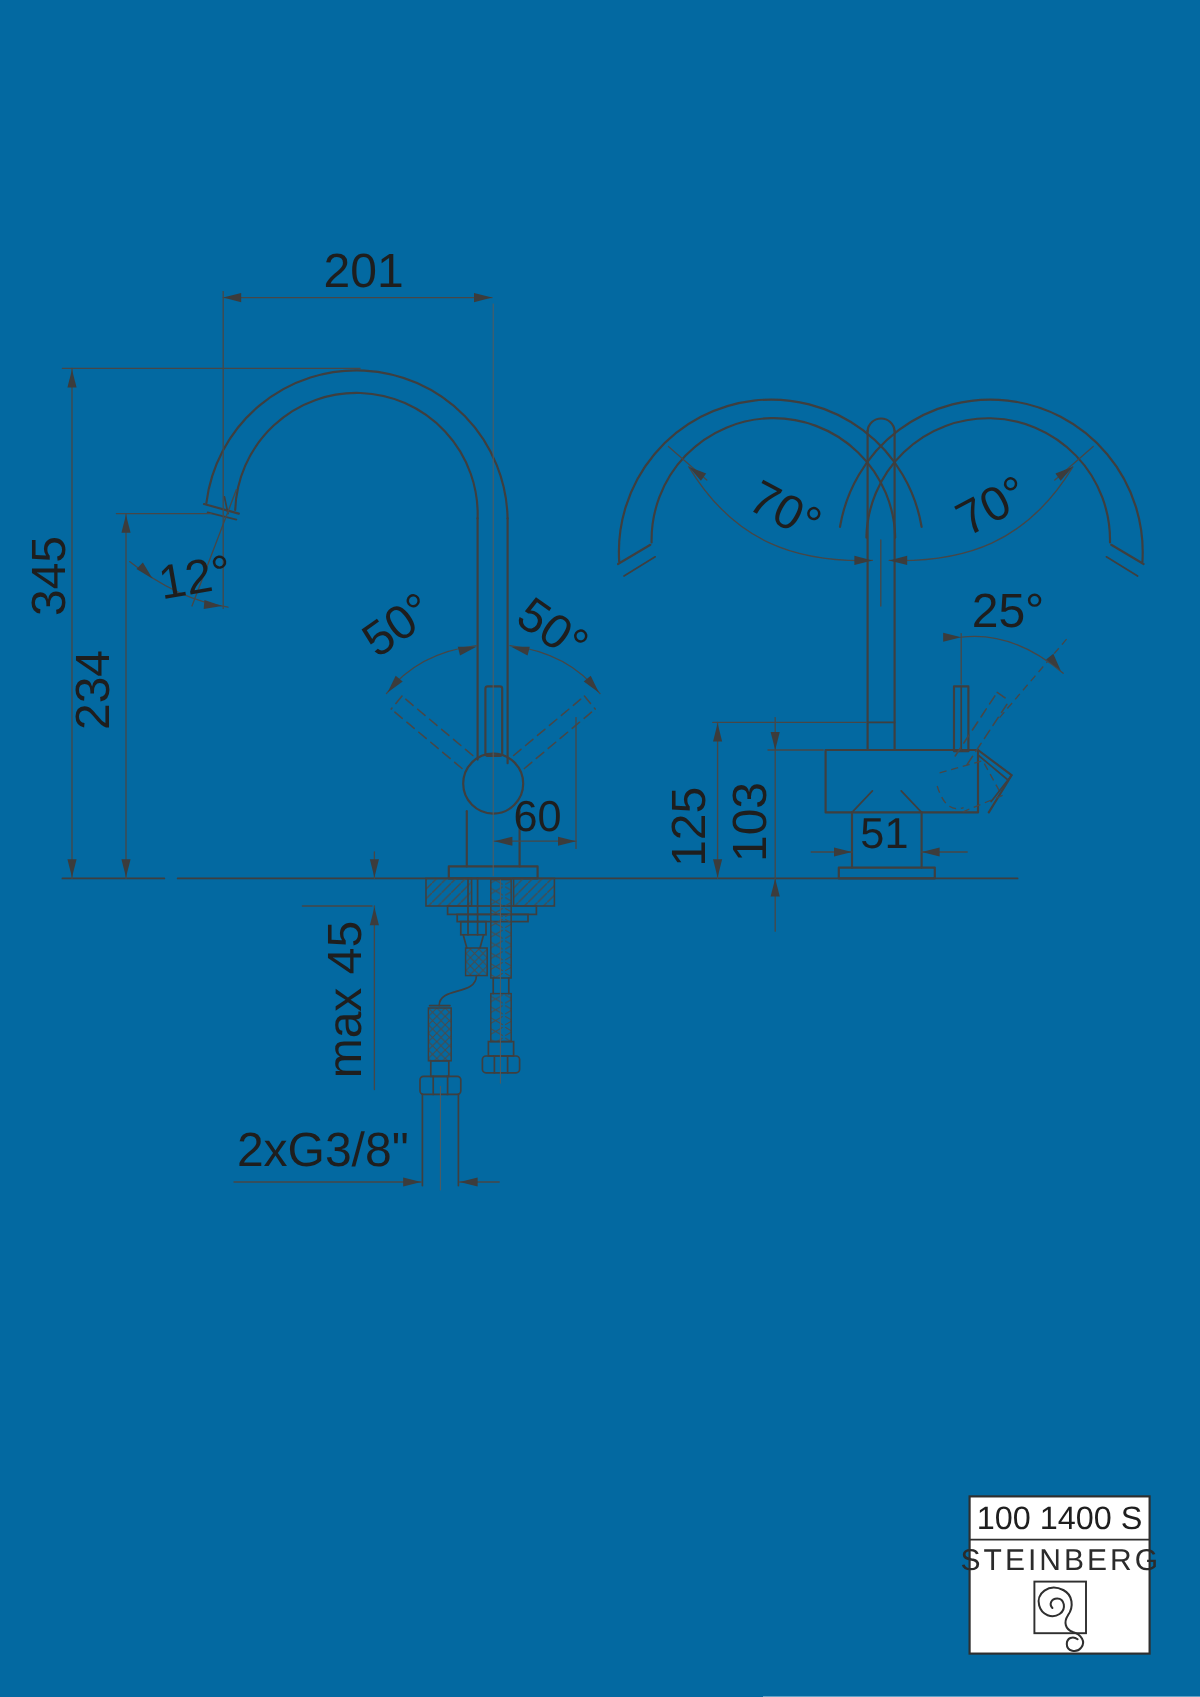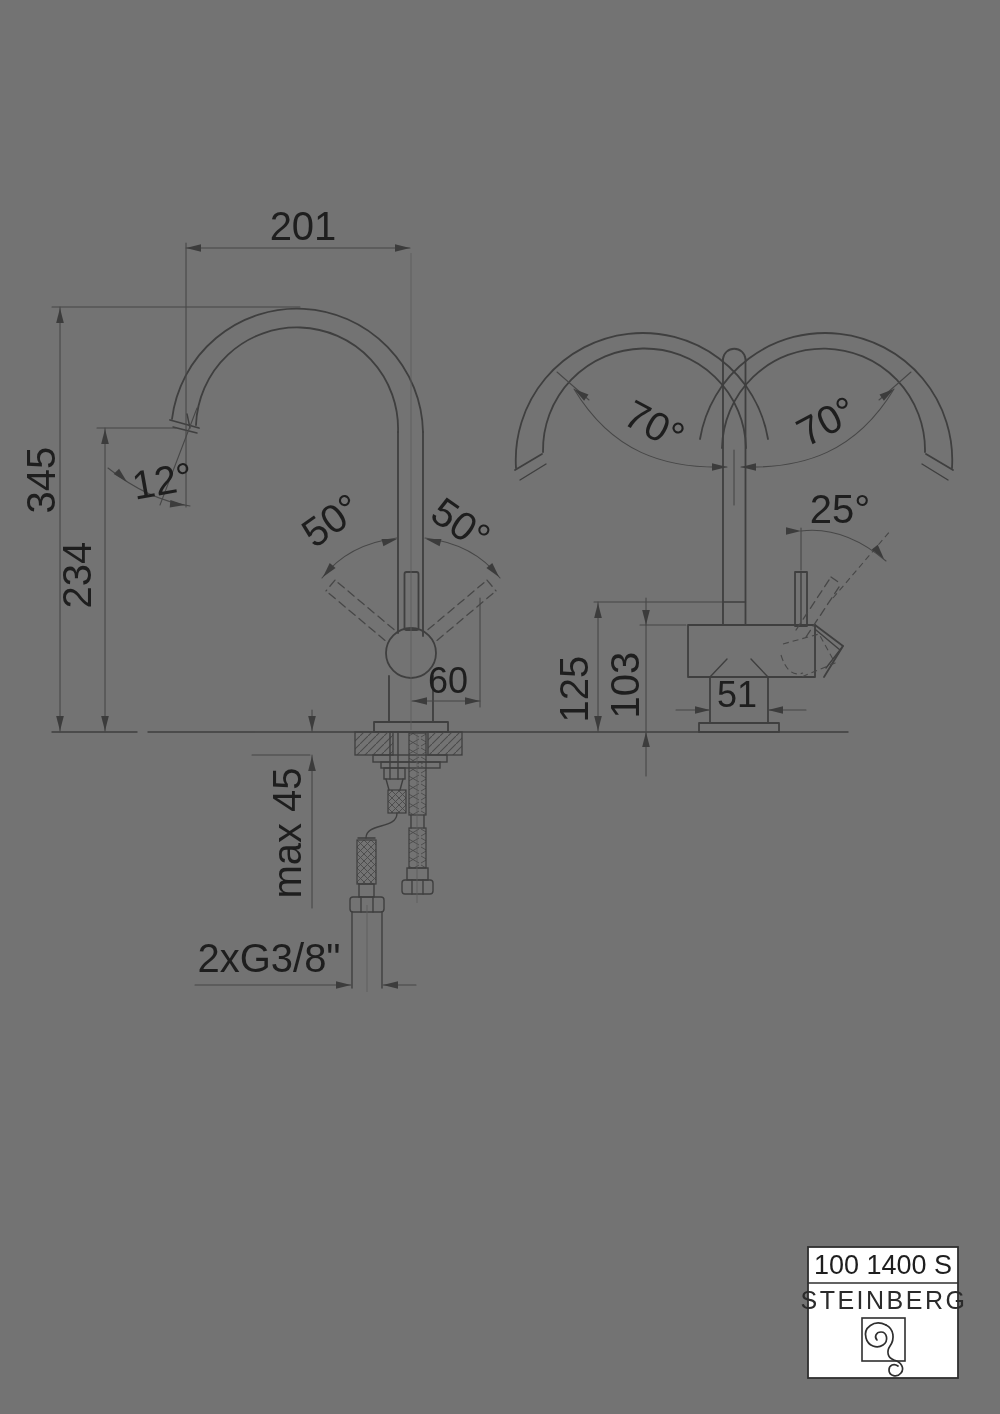--- a/index.html
+++ b/index.html
@@ -1,16 +1,16 @@
 <!DOCTYPE html>
 <html><head>
 <meta charset="utf-8">
 <style>
   html,body{margin:0;padding:0;background:#fff;}
-  .sheet{position:relative;width:1000px;height:1414px;background:#737373;overflow:hidden;
+  .sheet{position:relative;width:1000px;height:1414px;background:#0369a1;overflow:hidden;
          font-family:"Liberation Sans", sans-serif;}
   svg{position:absolute;left:0;top:0;}
   .ol{fill:none;stroke:#3f3f3f;stroke-width:1.8;stroke-linecap:round;stroke-linejoin:round;}
   .ol2{fill:none;stroke:#3f3f3f;stroke-width:1.4;stroke-linecap:round;}
   .dim{fill:none;stroke:#474747;stroke-width:1.1;stroke-linecap:round;}
   .cl{fill:none;stroke:#5a5a5a;stroke-width:0.8;}
   .dash{fill:none;stroke:#474747;stroke-width:1.3;stroke-dasharray:8 5;stroke-linecap:round;}
   .dash2{fill:none;stroke:#474747;stroke-width:1.1;stroke-dasharray:6 4;}
   .arr{fill:#3c3c3c;stroke:none;}
   .dtxt{fill:#1e1e1e;font-size:40px;}

